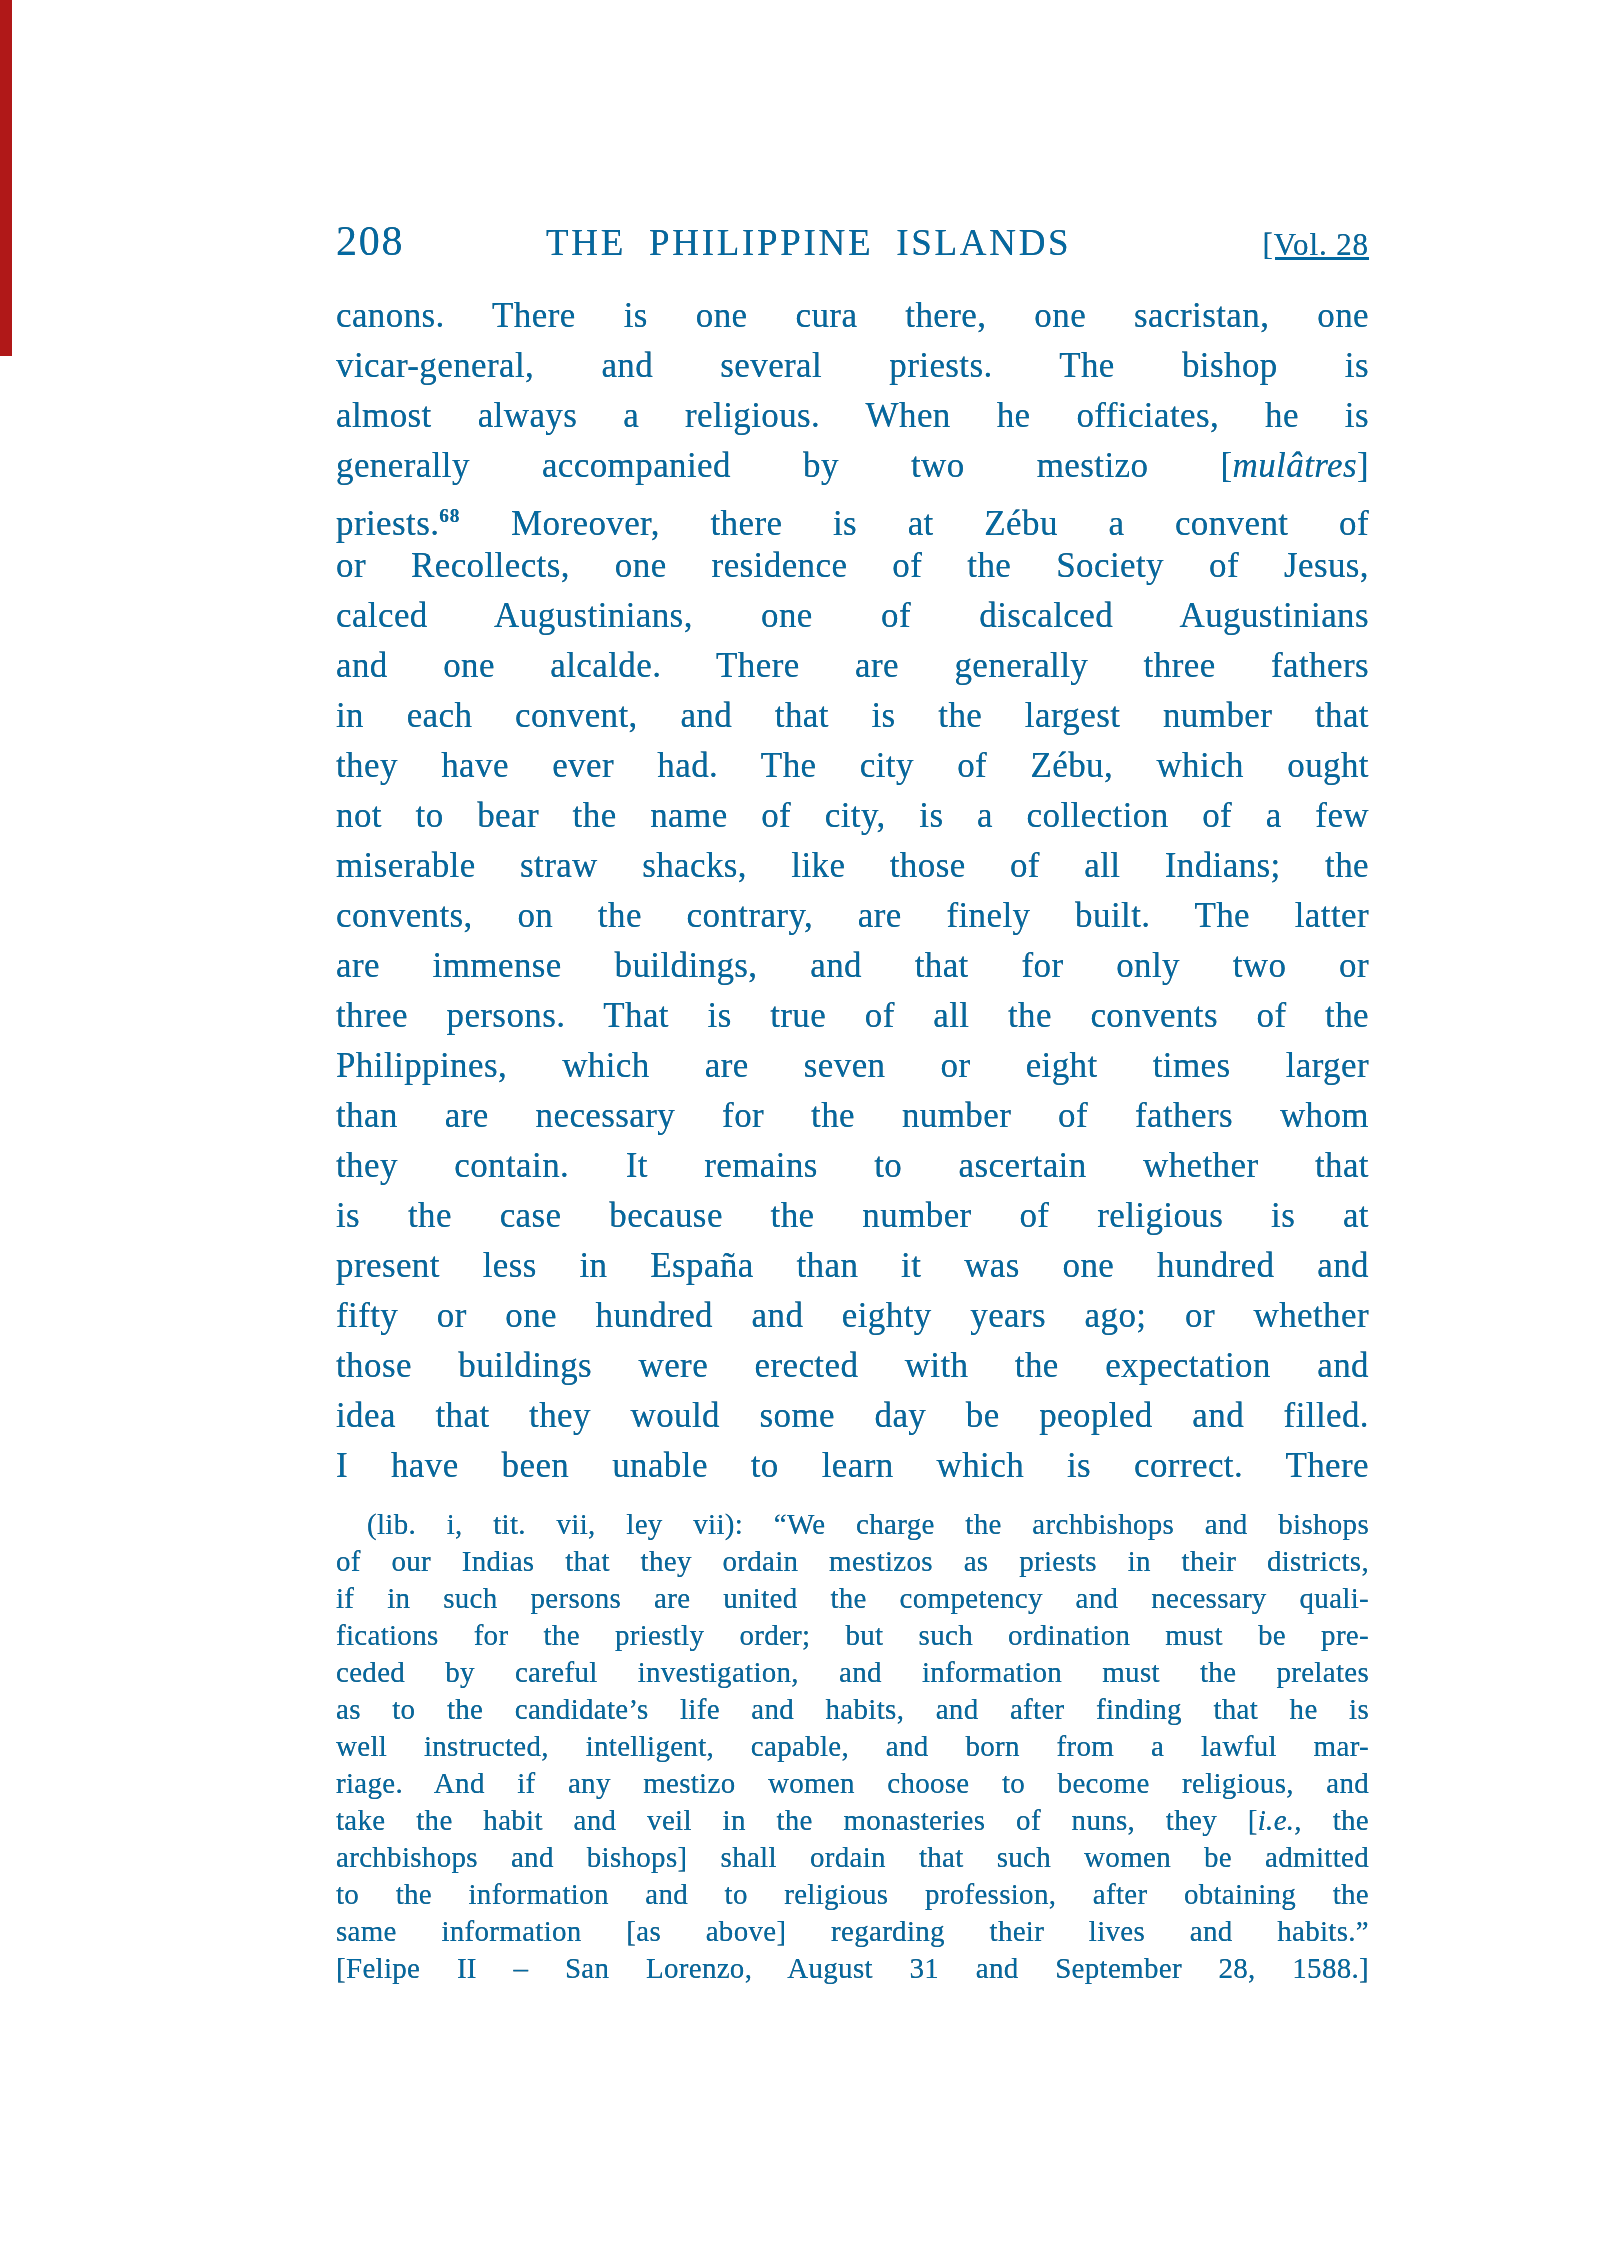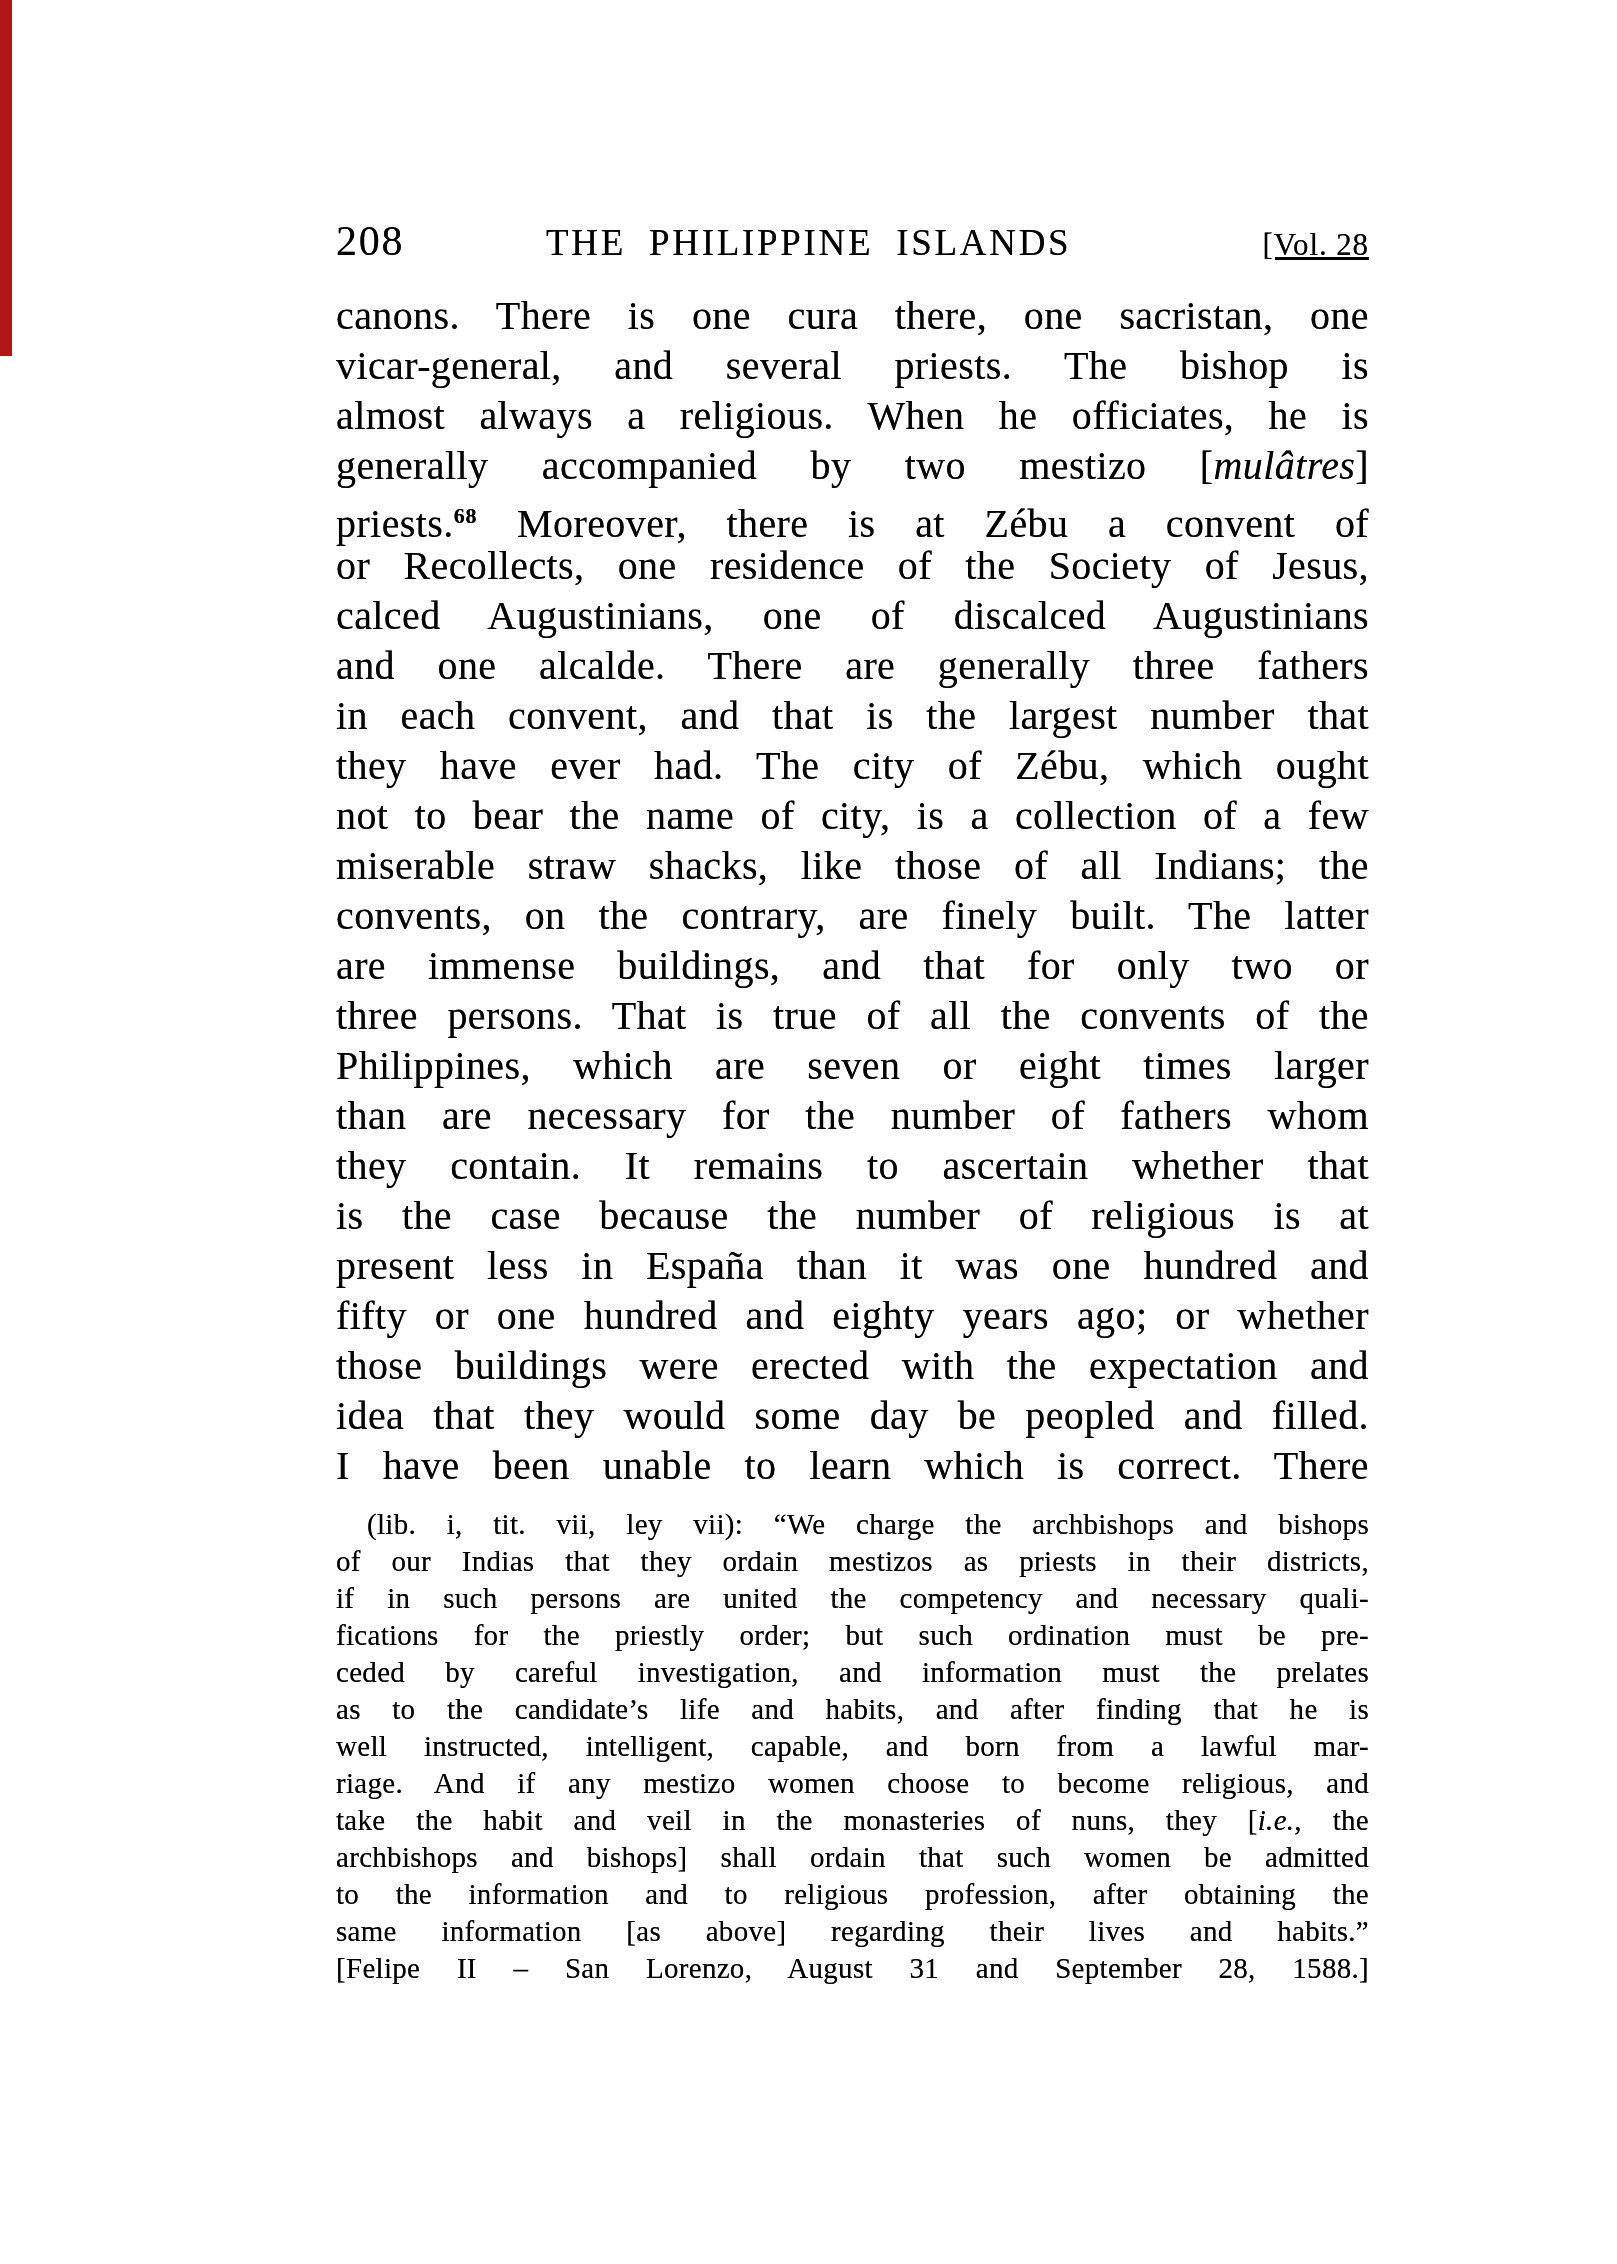--- a/index.html
+++ b/index.html
@@ -26,21 +26,21 @@
     display: flex;
     align-items: baseline;
   }
   .running-head .pnum  { width: 210px; font-size: 42px; letter-spacing: 1.8px; }
   .running-head .title { flex: 1; text-align: left; font-size: 37px; letter-spacing: 2.7px; word-spacing: 11px; }
   .running-head .vol   { width: 210px; text-align: right; font-size: 31px; letter-spacing: 0.9px; text-decoration: underline; }
   .body-text {
     position: absolute;
     left: 336px; top: 291px;
     width: 1033px;
-    font-size: 40px;
+    font-size: 35px;
     letter-spacing: 0.4px;
   }
   .body-text .tline { height: 50px; line-height: 50px; }
   .footnote {
     position: absolute;
     left: 336px; top: 1506px;
     width: 1033px;
     font-size: 29px;
     letter-spacing: 0.3px;
   }
@@ -50,21 +50,21 @@
     text-align: justify;
     text-align-last: justify;
     white-space: normal;
   }
   .it  { font-style: italic; }
   .sup { font-size: 55%; vertical-align: super; font-weight: 700; letter-spacing: 0.9px; }
 </style>
 </head>
 <body>
 
-<div class="page" style="background: rgb(255, 255, 255); color: #000000;">
+<div class="page" style="background: rgb(255, 255, 255); color: #0369a1;">
   <div class="edge-mark" style="background: rgb(176, 24, 24);"></div>
 
   <header class="running-head">
     <span class="pnum">208</span>
     <span class="title">THE PHILIPPINE ISLANDS</span>
     <span class="vol">[Vol. 28</span>
   </header>
 
   <main id="body-text" class="body-text">
       <div class="tline"><span>canons. There is one cura there, one sacristan, one</span></div>

